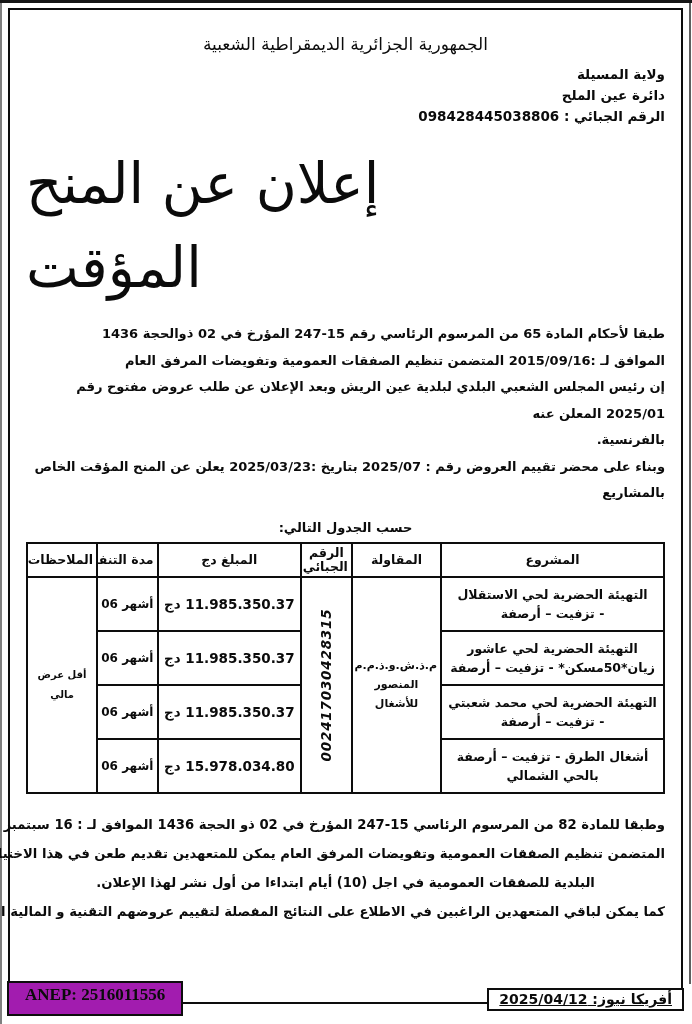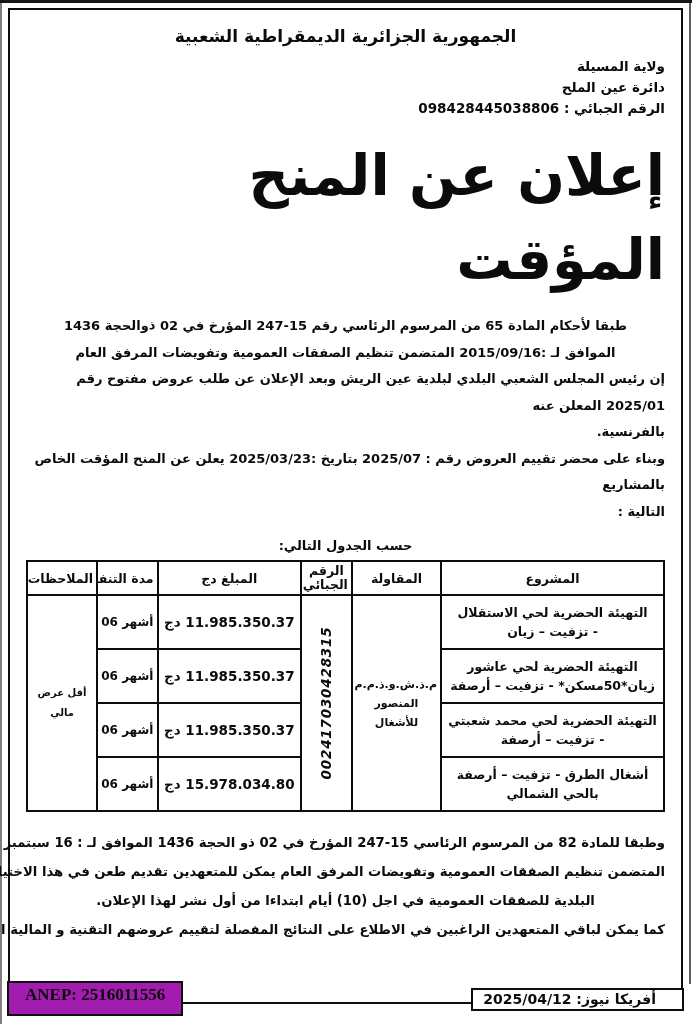--- a/index.html
+++ b/index.html
@@ -11,30 +11,30 @@
   
   .scan-top{position:absolute;top:0;left:0;right:0;height:3px;background:#161616;}
   .scan-left{position:absolute;top:3px;left:0;bottom:0;width:2px;background:#3a3a3a;opacity:.65;}
   .scan-right{position:absolute;top:3px;right:1px;bottom:40px;width:2px;background:#2a2a2a;opacity:.75;}
 
   .doc{
     position:absolute;top:8px;left:8px;right:9px;bottom:20px;
     border:2.5px solid #0d0d0d;background:#fff;
     padding:0 16px;box-sizing:border-box;
   }
-  .republic{margin-top:16px;text-align:center;font-weight:bold;font-size:17px;}
+  .republic{margin-top:24px;text-align:center;font-weight:normal;font-size:17px;}
   .agency{margin-top:10px;text-align:right;font-weight:bold;font-size:13.5px;line-height:21px;}
   .agency div{white-space:nowrap;}
 
-  .big-title{margin-top:14px;text-align:right;font-weight:bold;}
+  .big-title{margin-top:14px;text-align:left;font-weight:normal;}
   .big-title .t1{font-size:56px;line-height:86px;}
   .big-title .t2{font-size:56px;line-height:82px;}
 
   .intro{margin-top:12px;font-weight:bold;font-size:13px;line-height:26.5px;}
-  .intro .c{text-align:center;}
+  .intro .c{text-align:right;}
   .intro .r{text-align:right;}
 
   .table-intro{margin-top:13px;text-align:center;font-weight:bold;font-size:13px;}
 
   table.awards{
     width:100%;margin-top:7px;border-collapse:collapse;table-layout:fixed;
   }
   table.awards th,table.awards td{
     border:2.2px solid #0d0d0d;font-weight:bold;text-align:center;vertical-align:middle;
     padding:2px 3px;box-sizing:border-box;overflow:hidden;
@@ -61,22 +61,22 @@
   .outro div{text-align:center;white-space:nowrap;}
 
   .anep-box{
     position:absolute;left:-3px;bottom:-14px;background:#a21caf;
     border:2.2px solid #0d0d0d;padding:2px 16px 9px 16px;
     font-family:"Liberation Serif","DejaVu Serif",serif;
     font-weight:bold;font-size:17px;direction:ltr;white-space:nowrap;
   }
   .journal-box{
     position:absolute;right:-3px;bottom:-9px;background:#fff;
-    border:2px solid #0d0d0d;padding:1px 26px 2px 10px;
-    font-weight:bold;font-size:14px;white-space:nowrap;
+    border:2px solid #0d0d0d;padding:1px 10px 2px 10px;
+    font-weight:bold;font-size:14px;white-space:nowrap;text-decoration:underline;
   }
 </style>
 </head>
 <body>
 
 <div class="scan-top"></div>
 <div class="scan-left"></div>
 <div class="scan-right"></div>
 
 <div class="doc">
@@ -93,21 +93,20 @@
     <div class="t1">إعلان عن المنح</div>
     <div class="t2">المؤقت</div>
   </div>
 
   <div class="intro">
     <div class="c">طبقا لأحكام المادة 65 من المرسوم الرئاسي رقم 15-247 المؤرخ في 02 ذوالحجة 1436</div>
     <div class="c">الموافق لـ :2015/09/16 المتضمن تنظيم الصفقات العمومية وتفويضات المرفق العام</div>
     <div class="r">إن رئيس المجلس الشعبي البلدي لبلدية عين الريش وبعد الإعلان عن طلب عروض مفتوح رقم 2025/01 المعلن عنه</div>
     <div class="r">بالفرنسية.</div>
     <div class="r">وبناء على محضر تقييم العروض رقم : 2025/07  بتاريخ :2025/03/23 يعلن عن المنح المؤقت الخاص بالمشاريع</div>
-    <div class="r">التالية :</div>
   </div>
 
   <div class="table-intro">حسب الجدول التالي:</div>
 
   <table class="awards">
     <colgroup>
       <col style="width:35%">
       <col style="width:14%">
       <col style="width:8%">
       <col style="width:22.5%">
@@ -121,21 +120,21 @@
         <th class="taxhdr">الرقم
 الجبائي</th>
         <th>المبلغ دج</th>
         <th class="durhdr">مدة التنفيذ</th>
         <th>الملاحظات</th>
       </tr>
     </thead>
     <tbody>
       <tr>
         <td class="project">التهيئة الحضرية لحي الاستقلال
-- تزفيت – زيان</td>
+- تزفيت – أرصفة</td>
         <td class="contractor" rowspan="4">م.ذ.ش.و.ذ.م.م
 المنصور للأشغال</td>
         <td class="taxcell" rowspan="4">
           <div class="rot">002417030428315</div>
         </td>
         <td class="amount">11.985.350.37 دج</td>
         <td class="duration">06 أشهر</td>
         <td class="remark" rowspan="4">أقل عرض
 مالي</td>
       </tr>

